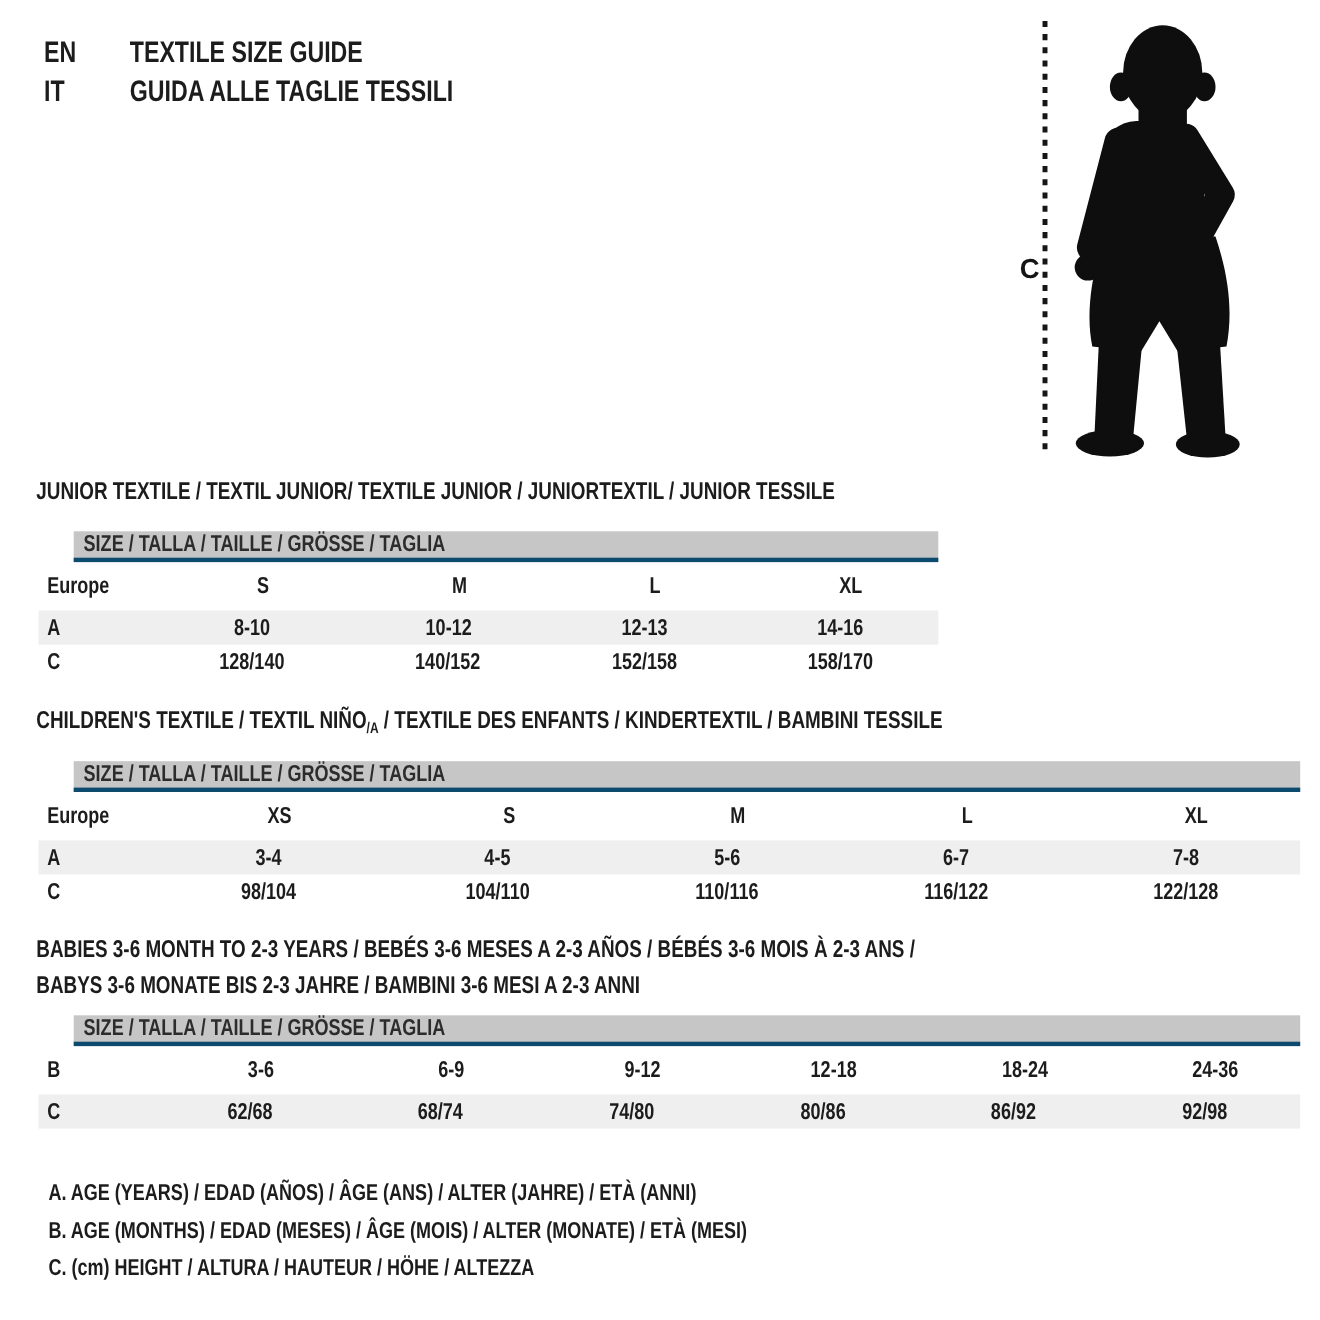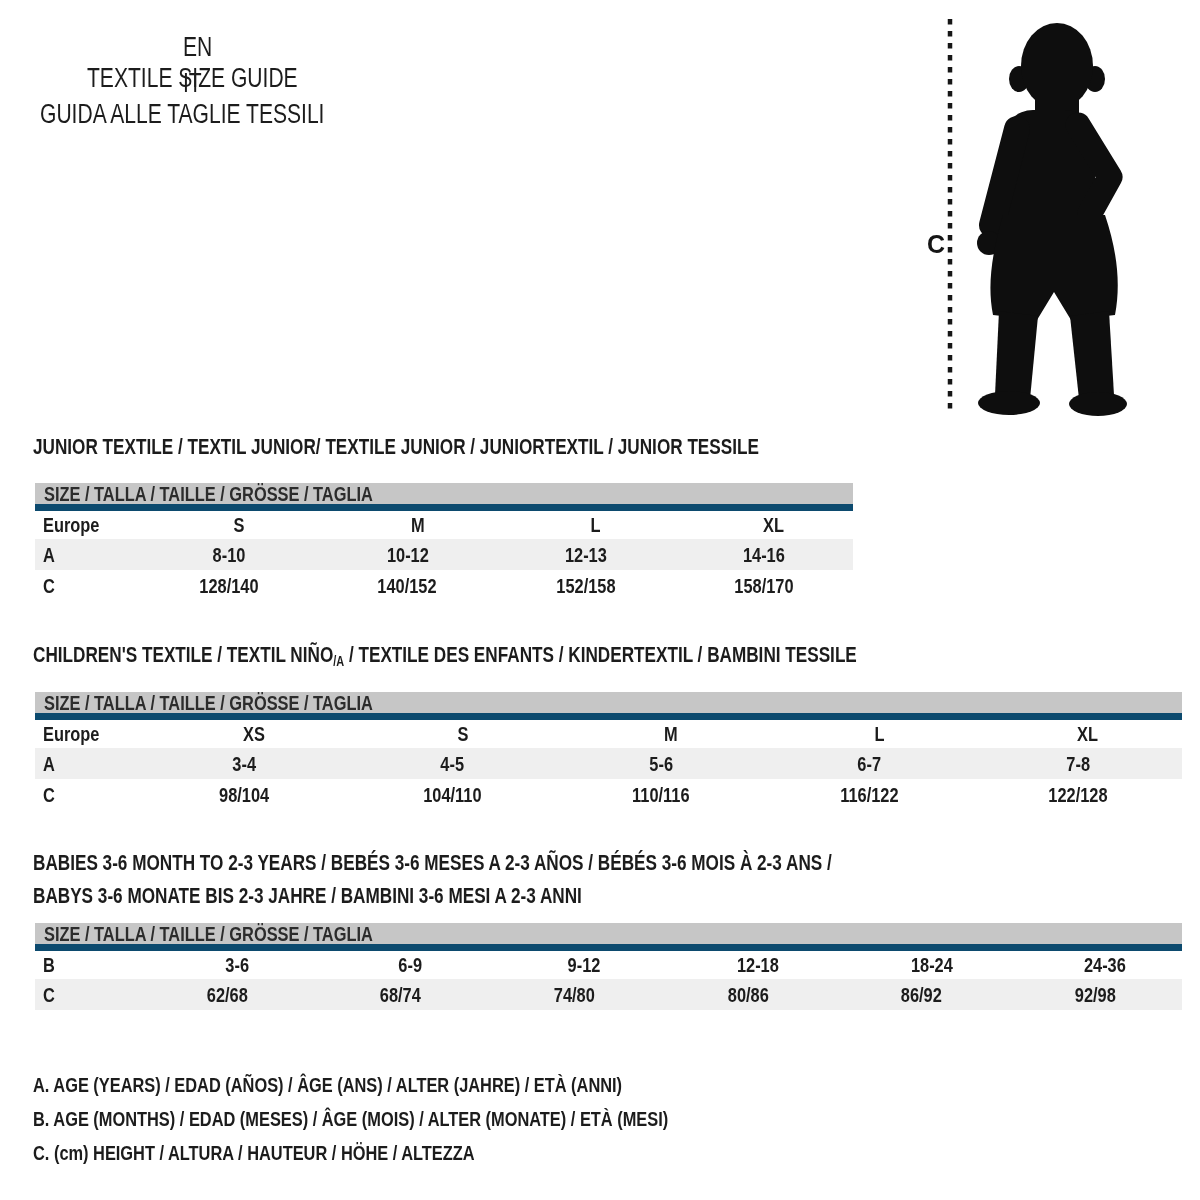--- a/index.html
+++ b/index.html
@@ -7,43 +7,43 @@
   .page{
     position:relative;width:1200px;height:1200px;background:#ffffff;
     font-family:"Liberation Sans","DejaVu Sans",sans-serif;
     color:#1c1c1c;overflow:hidden;
   }
   .cond{display:inline-block;white-space:nowrap;transform:scaleX(0.78);}
   .o-left{transform-origin:0 50%;}
 
   
   .lang-list{position:absolute;left:40px;top:32px;}
-  .lang-row{display:flex;align-items:center;height:36px;font-size:27px;font-weight:normal;flex-direction:column;}
+  .lang-row{display:flex;align-items:flex-start;height:36px;font-size:27px;font-weight:bold;}
   .lang-code{width:78px;flex:none;}
 
   
   .figure-svg{position:absolute;left:920px;top:14px;width:230px;height:406px;}
 
   
   .section-title{position:absolute;font-size:22px;font-weight:bold;line-height:24px;}
   .sub-a{font-size:14px;position:relative;top:4px;}
 
   
   .size-table{position:absolute;}
-  .thead{height:28px;background:#c6c6c6;border-bottom:7px solid #0c4a6e;box-sizing:border-box;
-         display:flex;align-items:center;padding-left:9px;font-size:21px;font-weight:bold;color:#2c2c2c;}
+  .thead{height:28px;background:#c6c6c6;border-bottom:4px solid #0c4a6e;box-sizing:border-box;
+         display:flex;align-items:center;padding-left:9px;font-size:21px;font-weight:bold;color:#2c2c2c;margin-left:32px;}
   .trow{display:flex;align-items:center;height:31px;font-size:21px;font-weight:bold;}
-  .trow.tall{height:28px;gap:20px;}
+  .trow.tall{height:44px;gap:20px;}
   .trow.shaded{background:#efefef;}
   .tlabel{width:105px;flex:none;padding-left:8px;box-sizing:border-box;text-align:left;}
   .tcell{flex:1;text-align:center;}
 
   
   .legend{position:absolute;left:33px;top:1068px;font-size:21px;font-weight:bold;}
-  .legend-line{display:block;height:34px;line-height:34px;}
+  .legend-line{display:block;height:34px;line-height:34px;margin-left:11px;}
 </style>
 </head>
 <body>
 
 <div class="page">
 
   <div class="lang-list">
     <div class="lang-row">
       <span class="lang-code"><span class="cond o-left">EN</span></span>
       <span class="cond o-left">TEXTILE SIZE GUIDE</span>

